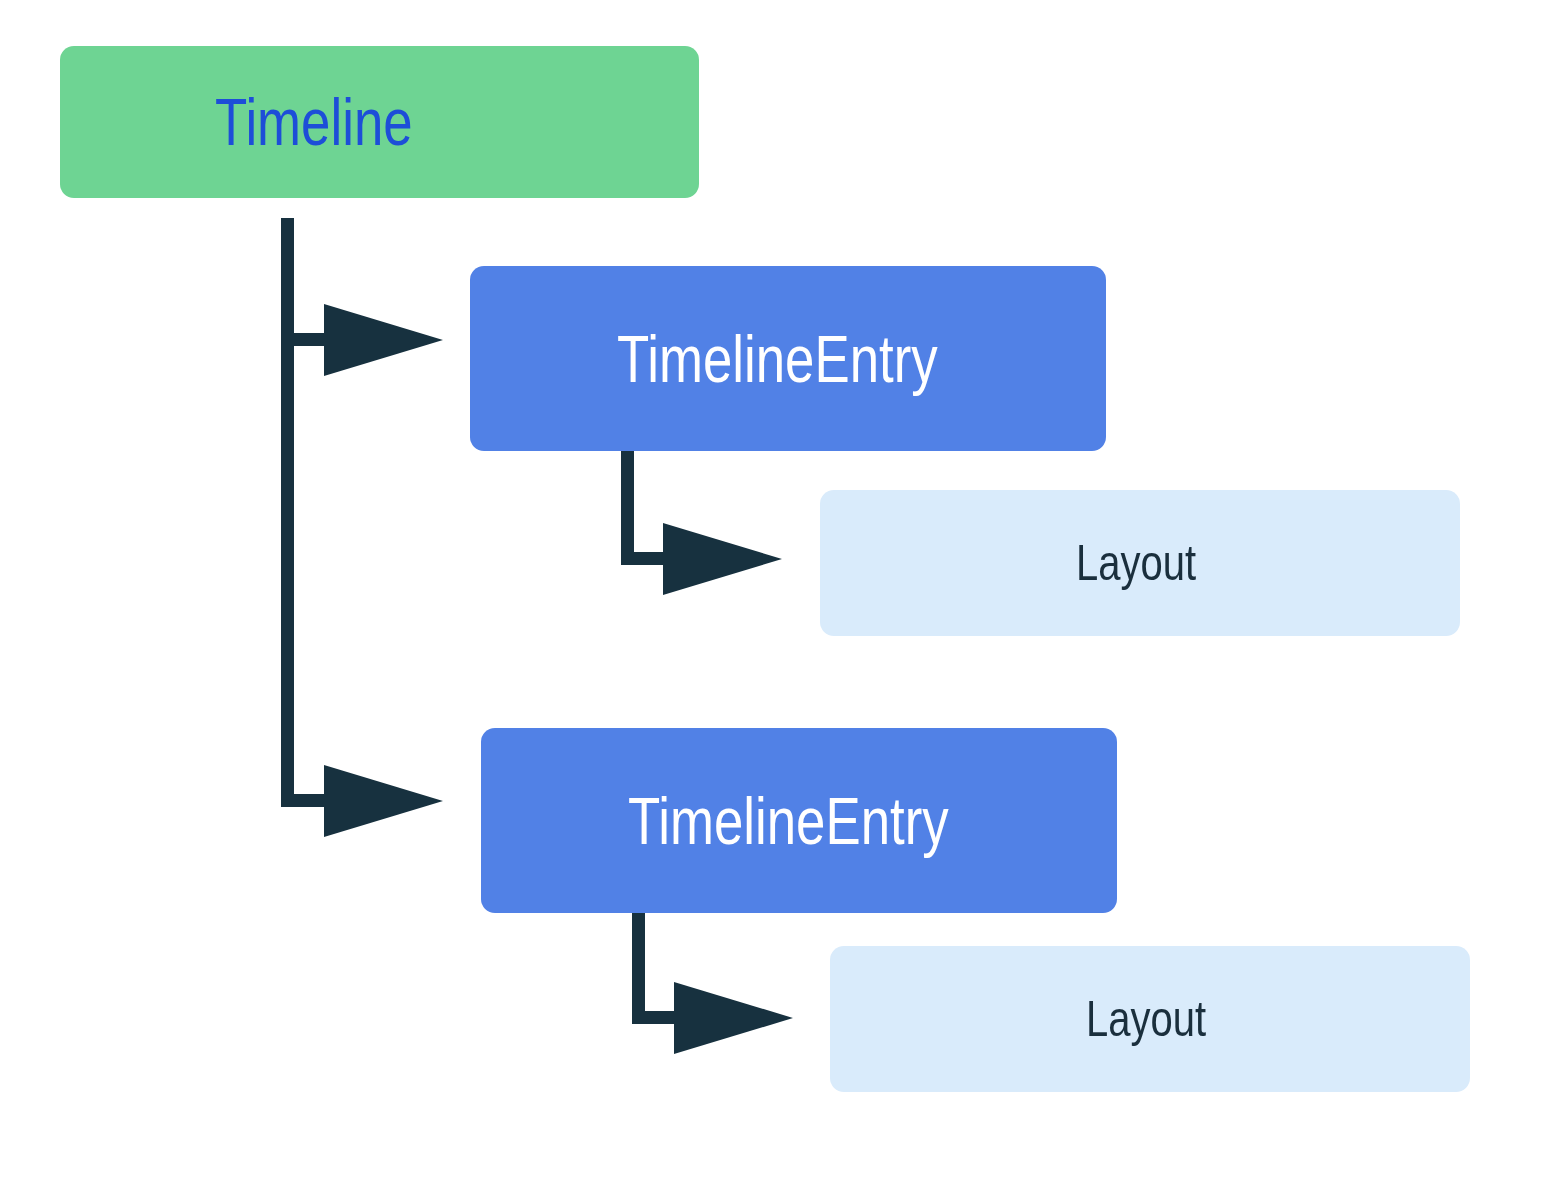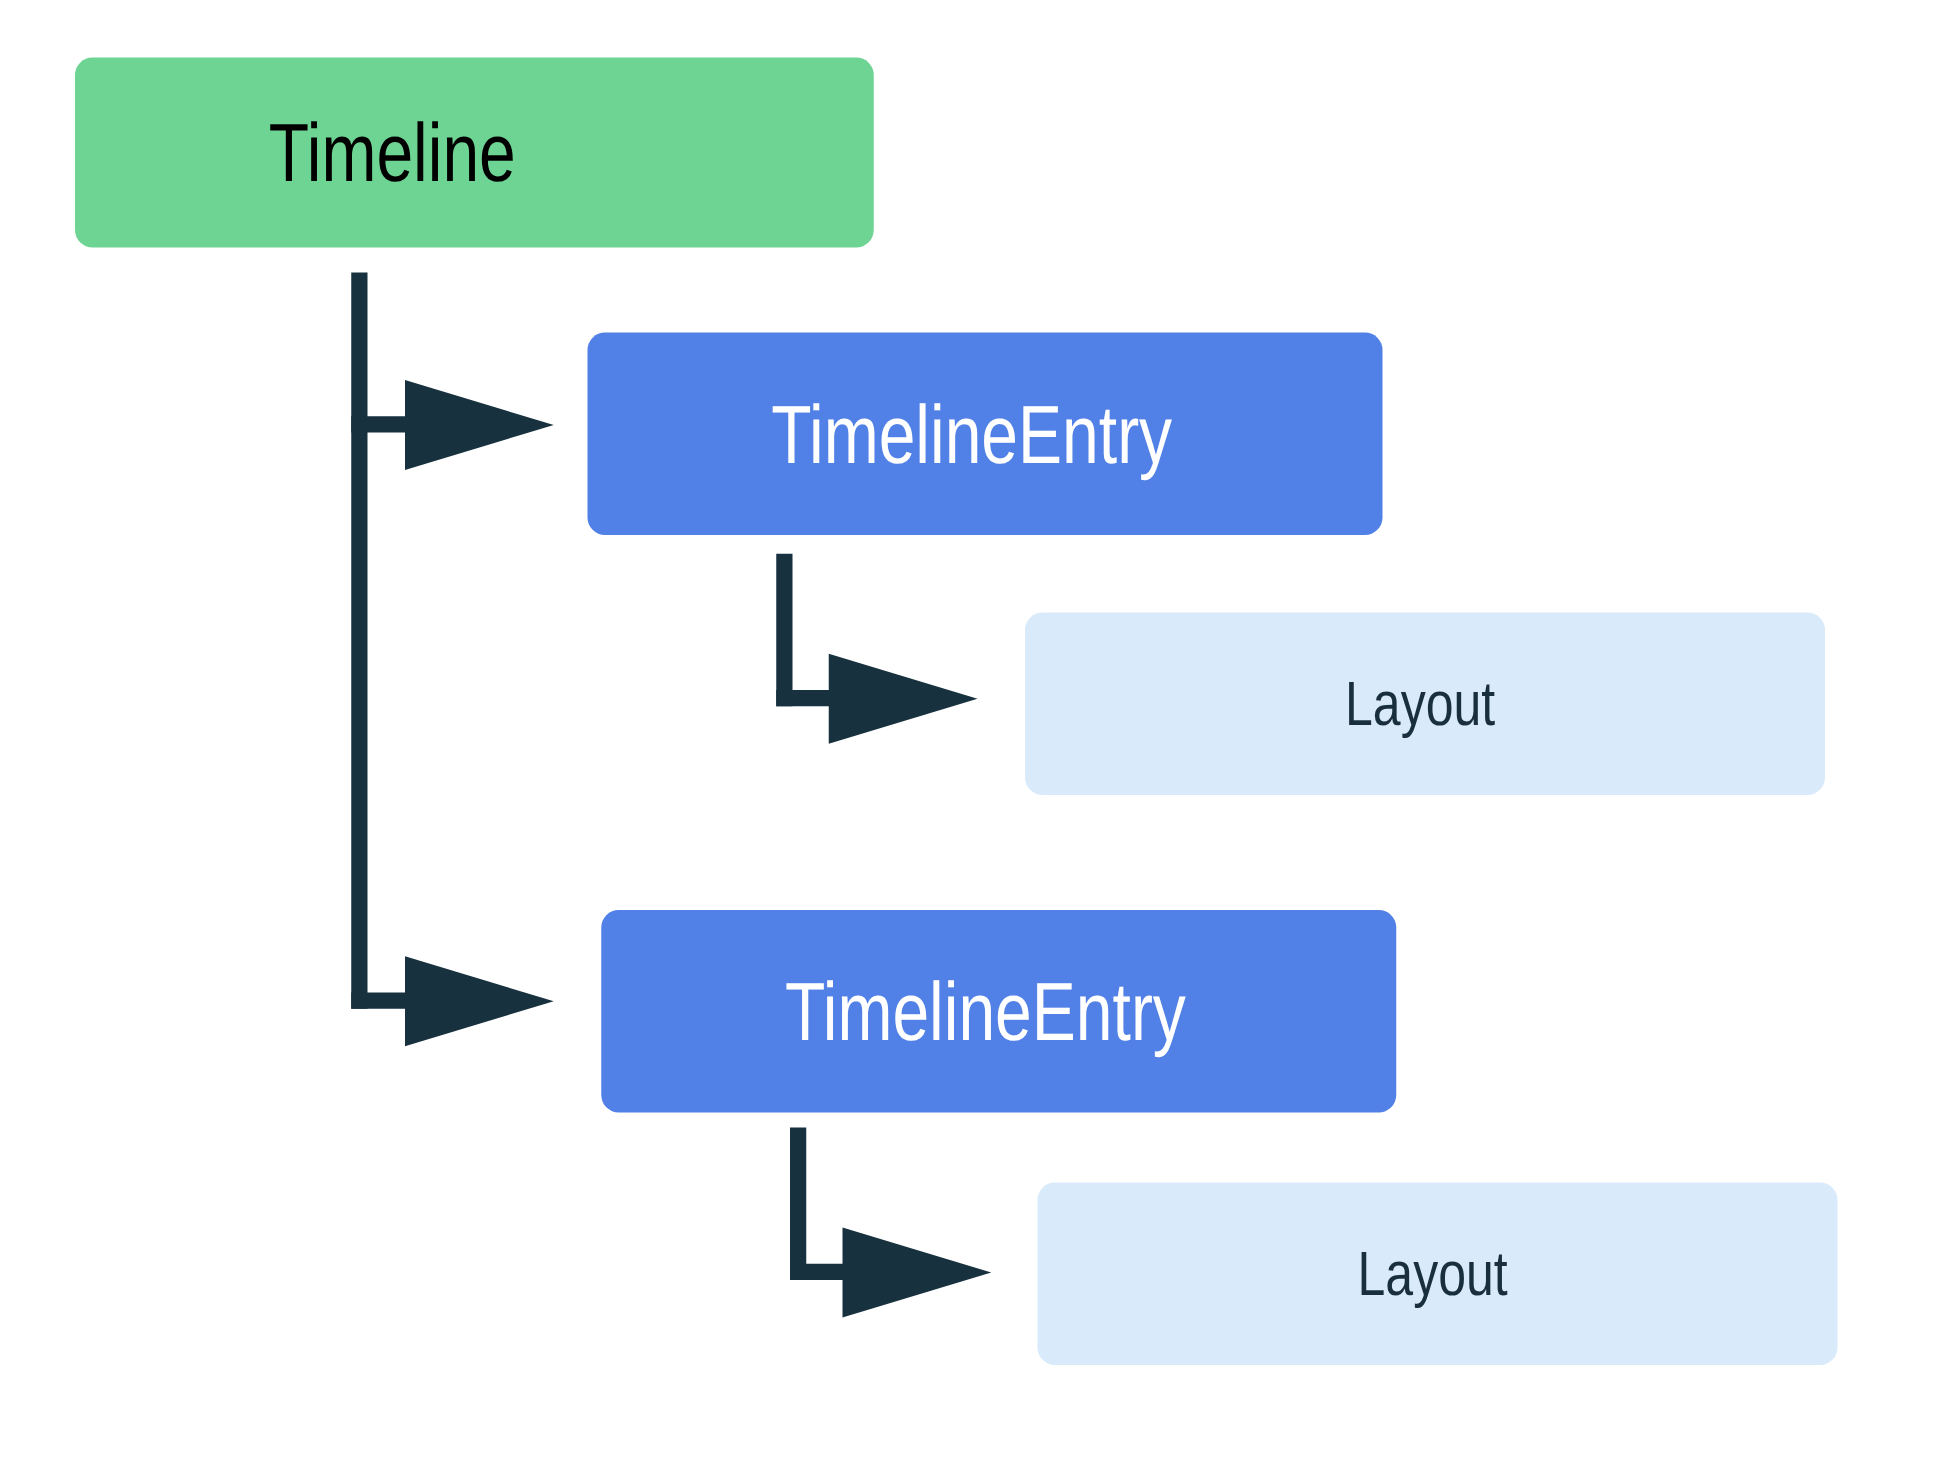--- a/index.html
+++ b/index.html
@@ -52,21 +52,21 @@
   .node-root .node-label {
     transform: scaleX(0.80) translateX(-82px);
   }
 
   
   .node-entry {
     background: #5181E6;
     color: #ffffff;
     font-size: 66px;
     width: 636px;
-    height: 162px;
+    height: 185px;
   }
   .node-entry-1 { left: 470px; top: 266px; }
   .node-entry-2 { left: 481px; top: 728px; }
   .node-entry-1 .node-label { transform: scaleX(0.80) translateX(-14px); }
   .node-entry-2 .node-label { transform: scaleX(0.80) translateX(-14px); }
 
   
   .node-leaf {
     background: #D9EBFB;
     color: #1A2F3D;
@@ -113,21 +113,21 @@
       <polygon points="663,523 782,559 663,595" fill="#17313F"></polygon>
     </g>
 
     <g>
       <rect x="632" y="902" width="13" height="122" fill="#17313F"></rect>
       <rect x="632" y="1011" width="105" height="13" fill="#17313F"></rect>
       <polygon points="674,982 793,1018 674,1054" fill="#17313F"></polygon>
     </g>
   </svg>
 
-  <div class="node node-root" style="background: rgb(110, 212, 147); color: #000000;">
+  <div class="node node-root" style="background: rgb(110, 212, 147); color: #1d4ed8;">
     <span class="node-label">Timeline</span>
   </div>
 
   <div class="node node-entry node-entry-1" style="background: rgb(81, 129, 230); color: rgb(255, 255, 255);">
     <span class="node-label">TimelineEntry</span>
   </div>
 
   <div class="node node-leaf node-leaf-1" style="background: rgb(217, 235, 251); color: rgb(26, 47, 61);">
     <span class="node-label">Layout</span>
   </div>

